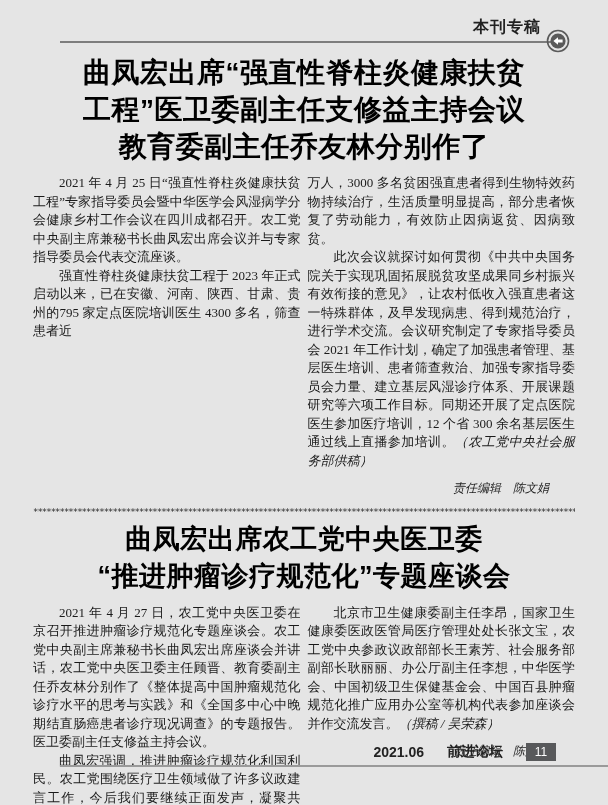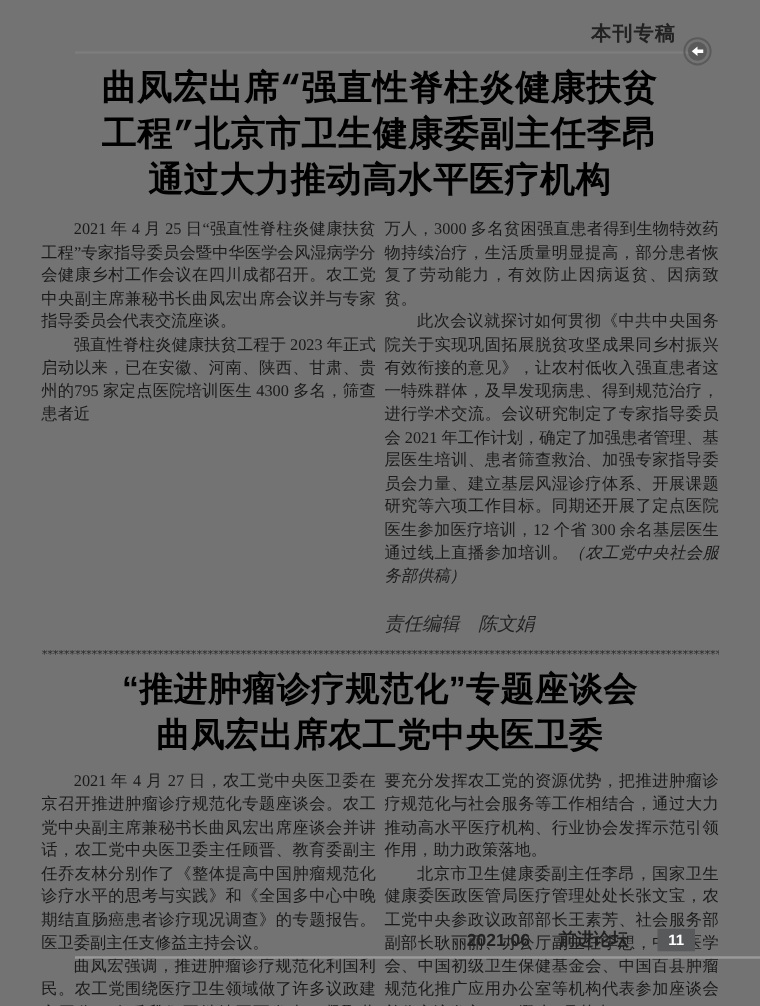--- a/index.html
+++ b/index.html
@@ -3,21 +3,21 @@
 <meta charset="utf-8">
 <style>
   * { margin: 0; padding: 0; box-sizing: border-box; }
   html, body { background: #ffffff; }
   body {
     width: 608px; height: 805px;
     position: relative; overflow: hidden;
     font-family: "Liberation Serif", serif;
     color: #1a1a1a;
   }
-  .page { position: absolute; inset: 0; background: #737373; }
+  .page { position: absolute; inset: 0; background: #e5e5e5; }
 
   
   .header { position: absolute; top: 0; left: 0; right: 0; height: 54px; }
   .header-rule {
     position: absolute; left: 60px; right: 50px; top: 41px;
     border-top: 2px solid #7d7d7d;
   }
   .header-label {
     position: absolute; right: 67px; top: 17px;
     font-family: "Liberation Sans", sans-serif;
@@ -26,39 +26,39 @@
   .header-icon { position: absolute; right: 38px; top: 29px; }
 
   
   .content { position: absolute; top: 54px; left: 33px; right: 33px; }
 
   .article-title {
     text-align: center; color: #000;
     font-family: "Liberation Sans", sans-serif;
     font-weight: bold;
   }
-  .title-1 { font-size: 28px; line-height: 37px; letter-spacing: 0.5px; font-family: Liberation Mono, monospace; }
+  .title-1 { font-size: 28px; line-height: 37px; letter-spacing: 0.5px; }
   .title-2 { font-size: 27px; line-height: 37px; letter-spacing: 0.5px; margin-top: 4px; }
 
   .columns { display: flex; gap: 7px; margin-top: 9px; }
   .col { flex: 1 1 0; min-width: 0; }
 
   .body-p {
     font-size: 13px; line-height: 18.5px;
     text-align: justify; text-indent: 2em;
     color: #1a1a1a;
   }
   .body-p.cont { text-indent: 0; }
 
   .kai { font-style: italic; }
 
   .byline {
-    font-size: 15px; line-height: 18.5px;
-    text-align: left; padding-right: 26px;
-    font-style: italic; margin-top: 21px; color: #222;
+    font-size: 12px; line-height: 18.5px;
+    text-align: right; padding-right: 26px;
+    font-style: italic; margin-top: 9px; color: #222;
   }
 
   .star-divider {
     margin: 10px 0 3px 0;
     height: 9px; overflow: hidden;
     white-space: nowrap;
     font-family: "DejaVu Sans Mono", monospace;
     font-size: 9px; line-height: 9px; letter-spacing: -1px;
     color: #2a2a2a;
   }
@@ -71,21 +71,21 @@
   .footer-meta {
     position: absolute; right: 52px; top: 743px;
     display: flex; align-items: center; gap: 23px;
     font-family: "Liberation Sans", sans-serif;
     font-weight: bold; font-size: 14px; color: #222;
   }
   .page-number-box {
     display: inline-block; min-width: 30px; height: 18px;
     background: #58595b; color: #ffffff;
     font-size: 12px; line-height: 18px; text-align: center;
-    font-family: "Liberation Sans", sans-serif; font-weight: bold;
+    font-family: "Liberation Sans", sans-serif; font-weight: normal;
   }
 </style>
 </head>
 <body>
 
 <div class="page">
 
   <div class="header">
     <div class="header-rule"></div>
     <span class="header-label">本刊专稿</span>
@@ -96,50 +96,49 @@
         <path d="M7.4 12 L12 8.2 L12 10.6 L16.6 10.6 L16.6 13.4 L12 13.4 L12 15.8 Z" fill="#ffffff"></path>
       </svg>
     </span>
   </div>
 
   <div class="content">
 
     <div>
       <h1 class="article-title title-1">
         <span style="display:block">曲凤宏出席“强直性脊柱炎健康扶贫</span>
-        <span style="display:block">工程”北京市卫生健康委副主任李昂</span>
-        <span style="display:block">通过大力推动高水平医疗机构</span>
+        <span style="display:block">工程”医卫委副主任支修益主持会议</span>
+        <span style="display:block">教育委副主任乔友林分别作了</span>
       </h1>
       <div class="columns">
         <div class="col">
           <p class="body-p">2021 年 4 月 25 日“强直性脊柱炎健康扶贫工程”专家指导委员会暨中华医学会风湿病学分会健康乡村工作会议在四川成都召开。农工党中央副主席兼秘书长曲凤宏出席会议并与专家指导委员会代表交流座谈。</p>
           <p class="body-p">强直性脊柱炎健康扶贫工程于 2023 年正式启动以来，已在安徽、河南、陕西、甘肃、贵州的795 家定点医院培训医生 4300 多名，筛查患者近</p>
         </div>
         <div class="col">
           <p class="body-p cont">万人，3000 多名贫困强直患者得到生物特效药物持续治疗，生活质量明显提高，部分患者恢复了劳动能力，有效防止因病返贫、因病致贫。</p>
           <p class="body-p"><span>此次会议就探讨如何贯彻《中共中央国务院关于实现巩固拓展脱贫攻坚成果同乡村振兴有效衔接的意见》，让农村低收入强直患者这一特殊群体，及早发现病患、得到规范治疗，进行学术交流。会议研究制定了专家指导委员会 2021 年工作计划，确定了加强患者管理、基层医生培训、患者筛查救治、加强专家指导委员会力量、建立基层风湿诊疗体系、开展课题研究等六项工作目标。同期还开展了定点医院医生参加医疗培训，12 个省 300 余名基层医生通过线上直播参加培训。</span><span class="kai">（农工党中央社会服务部供稿）</span></p>
           <p class="byline">责任编辑　陈文娟</p>
         </div>
       </div>
     </div>
 
     <div class="star-divider">********************************************************************************************************************************************************************************************************</div>
 
     <div>
       <h1 class="article-title title-2">
+        <span style="display:block">曲凤宏出席农工党中央医卫委</span>
         <span style="display:block">“推进肿瘤诊疗规范化”专题座谈会</span>
-        <span style="display:block">曲凤宏出席农工党中央医卫委</span>
       </h1>
       <div class="columns">
         <div class="col">
           <p class="body-p">2021 年 4 月 27 日，农工党中央医卫委在京召开推进肿瘤诊疗规范化专题座谈会。农工党中央副主席兼秘书长曲凤宏出席座谈会并讲话，农工党中央医卫委主任顾晋、教育委副主任乔友林分别作了《整体提高中国肿瘤规范化诊疗水平的思考与实践》和《全国多中心中晚期结直肠癌患者诊疗现况调查》的专题报告。医卫委副主任支修益主持会议。</p>
           <p class="body-p">曲凤宏强调，推进肿瘤诊疗规范化利国利民。农工党围绕医疗卫生领域做了许多议政建言工作，今后我们要继续正面发声，凝聚共识，引导社会客观全面看待我国医疗卫生服务发展成绩，同时</p>
         </div>
         <div class="col">
-          <p class="body-p cont">要充分发挥农工党的资源优势，把推进肿瘤诊疗规范化与社会服务等工作相结合，通过大力推动高水平医疗机构、行业协会发挥示范引领作用，助力政策落地。</p>
           <p class="body-p"><span>北京市卫生健康委副主任李昂，国家卫生健康委医政医管局医疗管理处处长张文宝，农工党中央参政议政部部长王素芳、社会服务部副部长耿丽丽、办公厅副主任李想，中华医学会、中国初级卫生保健基金会、中国百县肿瘤规范化推广应用办公室等机构代表参加座谈会并作交流发言。</span><span class="kai">（撰稿 / 吴荣森）</span></p>
           <p class="byline">责任编辑　陈文娟</p>
         </div>
       </div>
     </div>
 
   </div>
 
   <div class="footer-meta">
     <span>2021.06</span>

